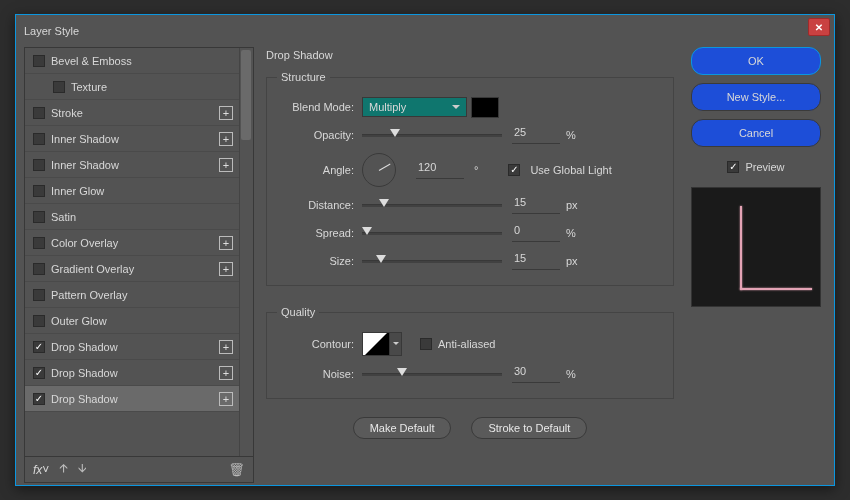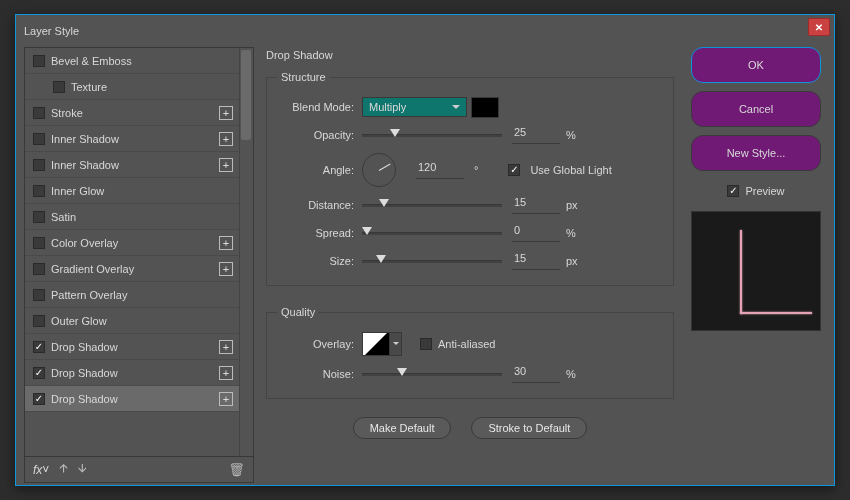--- a/index.html
+++ b/index.html
@@ -37,21 +37,21 @@
 .unit{width:24px;padding-left:6px}
 .anglewrap{display:flex;align-items:center;gap:10px}
 .angledial{width:34px;height:34px;border:1px solid #3a3a3a;border-radius:50%;position:relative;background:#535353}
 .angledial::after{content:"";position:absolute;left:50%;top:50%;width:13px;height:1px;background:#ddd;transform-origin:left center;transform:rotate(-30deg)}
 .contour-sw{width:28px;height:24px;border:1px solid #383838;background:linear-gradient(135deg,#fff 0 49%,#000 51% 100%);position:relative}
 .contour-dd{width:12px;height:24px;border:1px solid #383838;border-left:none;background:#494949;display:flex;align-items:center;justify-content:center}
 .contour-dd::after{content:"";border:3px solid transparent;border-top-color:#ccc;margin-top:2px}
 .btnrow{display:flex;gap:20px;justify-content:center;margin-top:10px}
 .btn{height:22px;padding:0 16px;background:#5a5a5a;border:1px solid #3a3a3a;border-radius:11px;display:flex;align-items:center;justify-content:center;color:#e8e8e8}
 .col-right{width:140px;display:flex;flex-direction:column;gap:8px;align-items:center}
-.rbtn{width:130px;height:36px;border:1px solid #3a3a3a;border-radius:12px;display:flex;align-items:center;justify-content:center;background:#701a75}
+.rbtn{width:130px;height:28px;border:1px solid #3a3a3a;border-radius:12px;display:flex;align-items:center;justify-content:center;background:#1d4ed8}
 .rbtn.primary{border:1px solid #0b96df}
 .previewchk{display:flex;align-items:center;gap:6px;margin-top:6px}
 .previewimg{width:130px;height:120px;background:#1a1a1a;margin-top:6px;position:relative;border:1px solid #333}
 .previewimg .L1{position:absolute;left:48px;top:18px;width:2px;height:84px;background:#e4a3b5;box-shadow:0 0 2px #e4a3b5}
 .previewimg .L2{position:absolute;left:48px;top:100px;width:72px;height:2px;background:#e4a3b5;box-shadow:0 0 2px #e4a3b5}
 .arrow{color:#bbb;font-size:12px}
 .trash{color:#bbb;font-size:13px}
 </style>
 </head>
 <body>
@@ -193,21 +193,21 @@
           <div class="slider">
               <div class="thumb" style="left:10%"></div>
             </div>
           <div class="valbox">15</div>
           <div class="unit">px</div>
         </div>
       </fieldset>
       <fieldset>
         <legend>Quality</legend>
         <div class="frow" style="height:28px">
-          <div class="flabel">Overlay:</div>
+          <div class="flabel">Contour:</div>
           <div class="contour-sw"></div>
           <div class="contour-dd"></div>
           <div style="width:18px"></div>
           <div class="chk"></div>
           <span style="margin-left:6px">Anti-aliased</span>
         </div>
         <div class="frow">
           <div class="flabel">Noise:</div>
           <div class="slider">
               <div class="thumb" style="left:25%"></div>
@@ -217,22 +217,22 @@
         </div>
       </fieldset>
       <div class="btnrow">
         <div class="btn">Make Default</div>
         <div class="btn">Stroke to Default</div>
       </div>
     </div>
 
     <div class="col-right">
       <div class="rbtn primary">OK</div>
+      <div class="rbtn">New Style...</div>
       <div class="rbtn">Cancel</div>
-      <div class="rbtn">New Style...</div>
       <div class="previewchk">
         <div class="chk on"></div>
         <span>Preview</span>
       </div>
       <div class="previewimg">
         <div class="L1"></div>
           <div class="L2"></div>
       </div>
     </div>
   </div>

